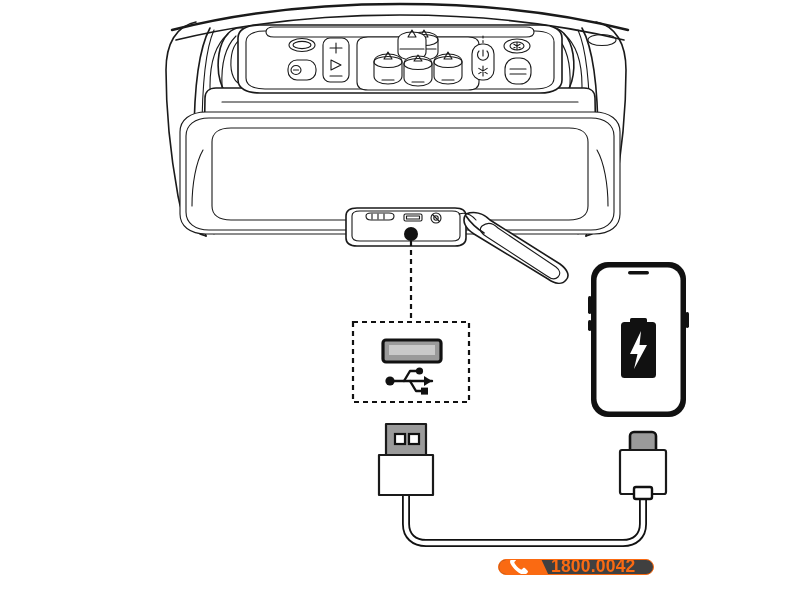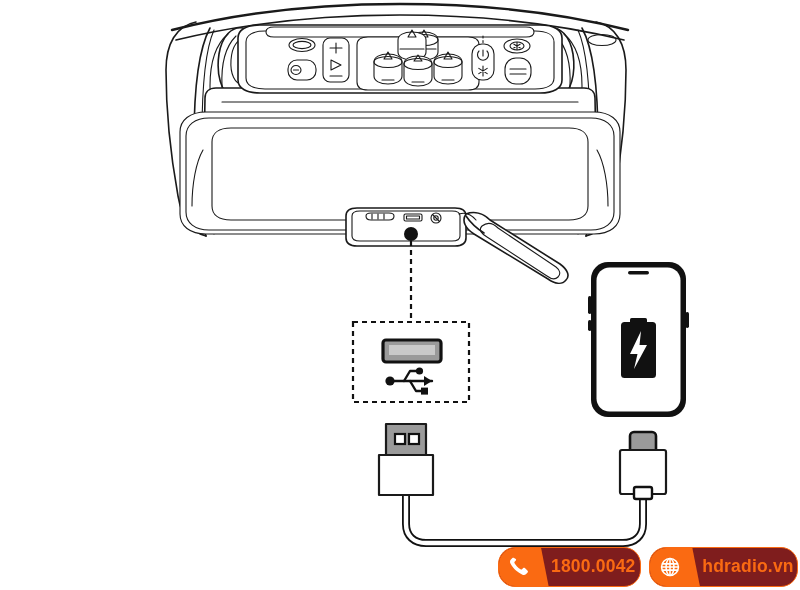--- a/index.html
+++ b/index.html
@@ -31,24 +31,24 @@
     left: 498px;
     top: 548px;
     width: 300px;
     height: 38px;
     display: flex;
     align-items: center;
     gap: 8px;
   }
   .badge {
     position: relative;
-    height: 40px;
+    height: 16px;
     display: flex;
     align-items: center;
-    background: #7f1d1d;
+    background: #404040;
     border: 1.5px solid #FA6A12;
     border-radius: 17px;
     overflow: hidden;
     box-sizing: border-box;
   }
   .badge-icon-wrap {
     position: relative;
     height: 100%;
     width: 46px;
     flex: 0 0 46px;
@@ -355,29 +355,16 @@
         <svg class="badge-icon" viewBox="0 0 24 24">
           <path fill="#ffffff" d="M6.6 2.3c-.5-.5-1.3-.5-1.8 0L3.2 3.9c-1.1 1.1-1.3 2.9-.5 4.3
                    1.6 2.9 3.6 5.5 6 7.6 2.1 1.9 4.5 3.4 7.1 4.6 1.4.6 3 .3 4-.8l1.6-1.6c.5-.5.5-1.3 0-1.8
                    l-3-3c-.5-.5-1.3-.5-1.8 0l-1.3 1.3c-.3.3-.8.4-1.2.2-1.6-.9-3-2-4.3-3.3-1.1-1.1-2-2.4-2.8-3.8
                    -.2-.4-.1-.9.2-1.2L8.5 5c.5-.5.5-1.3 0-1.8L6.6 2.3z"></path>
         </svg>
       </span>
       <span class="badge-text">1800.0042</span>
     </div>
 
-    <div class="badge" id="badge-web">
-      <span class="badge-icon-wrap">
-        <span class="badge-icon-bg"></span>
-        <svg class="badge-icon" viewBox="0 0 24 24">
-          <g fill="none" stroke="#ffffff" stroke-width="1.7">
-            <circle cx="12" cy="12" r="9.2"></circle>
-            <ellipse cx="12" cy="12" rx="4.3" ry="9.2"></ellipse>
-            <path d="M3.2 8.6h17.6M3.2 15.4h17.6M2.8 12h18.4M12 2.8v18.4"></path>
-          </g>
-        </svg>
-      </span>
-      <span class="badge-text">hdradio.vn</span>
-    </div>
 
   </div>
 
 </div>
 
 </body></html>

